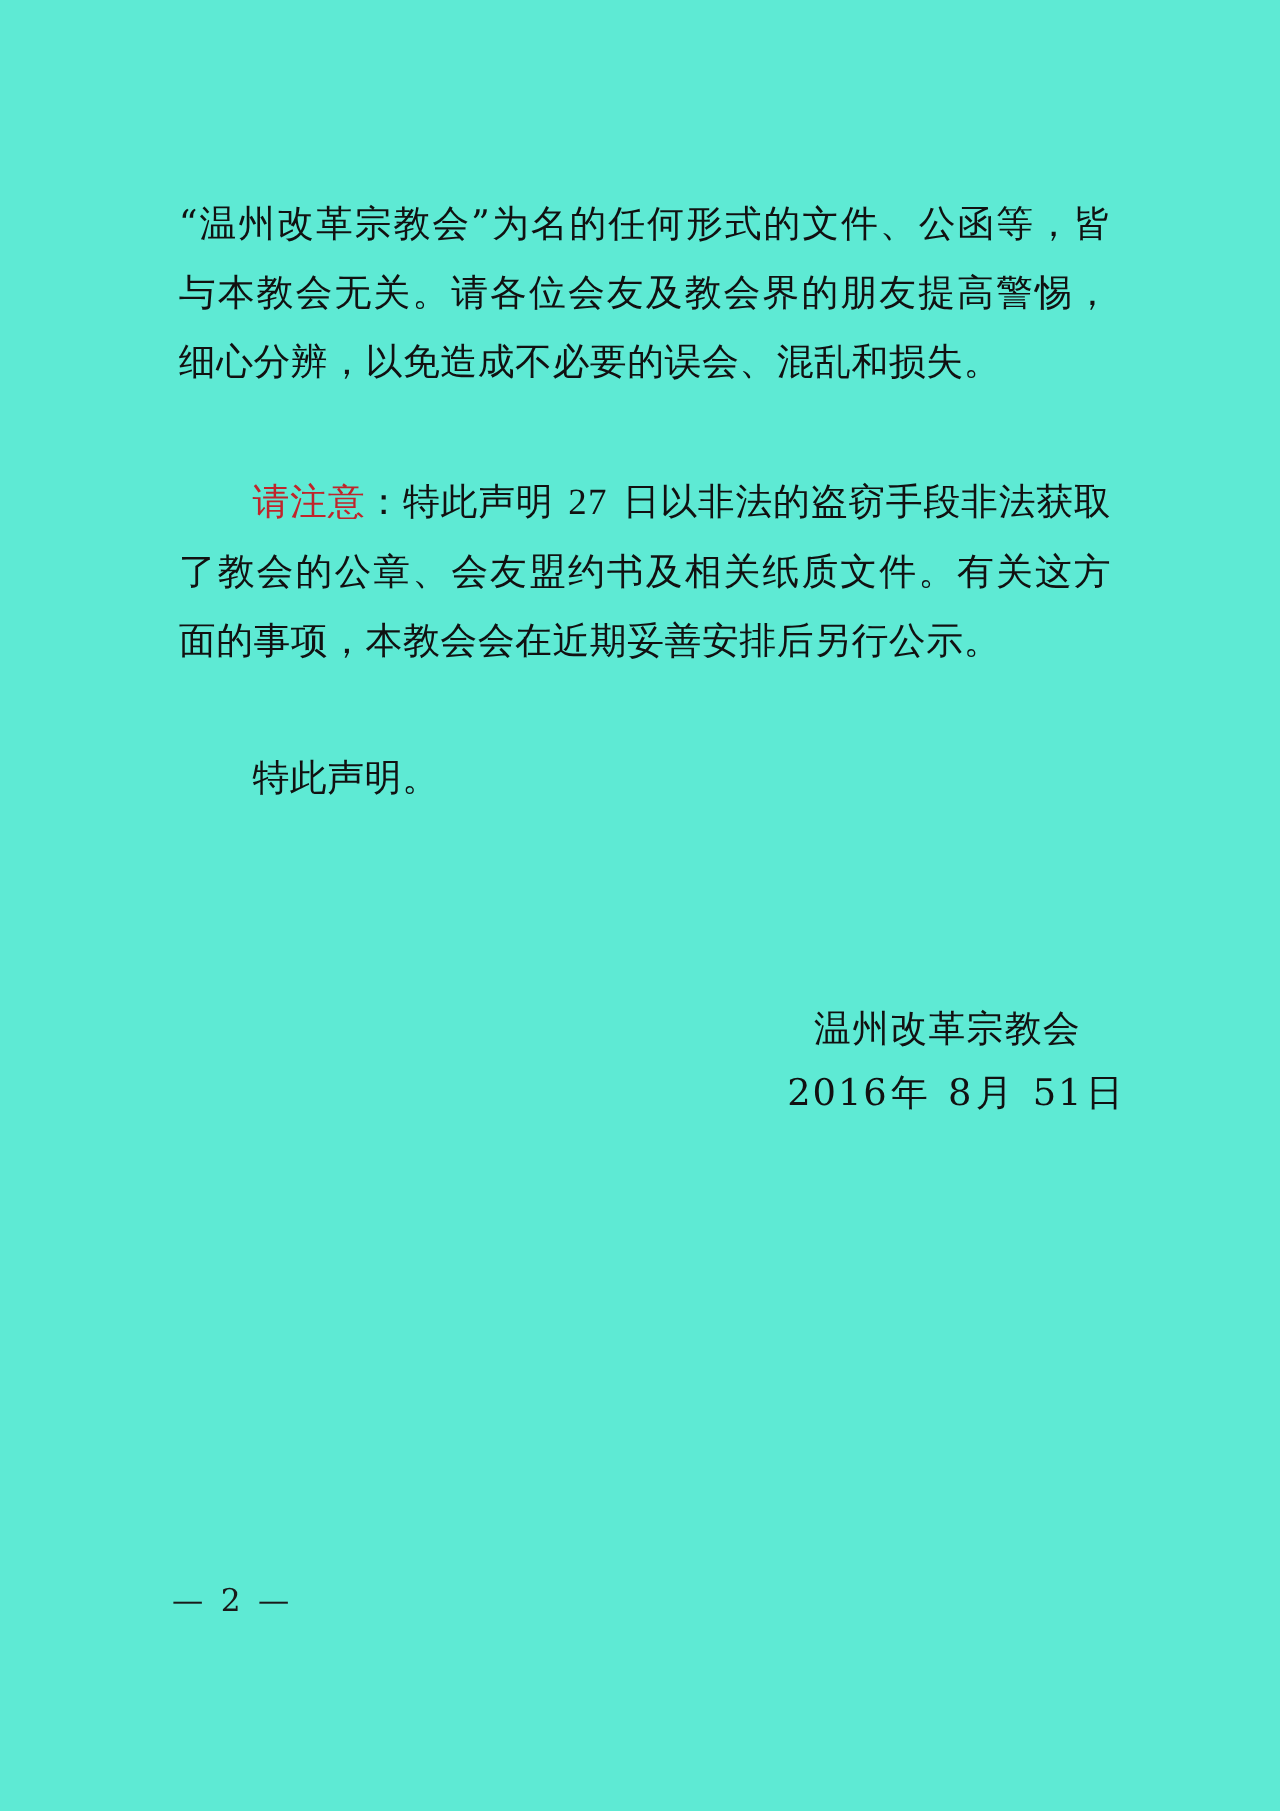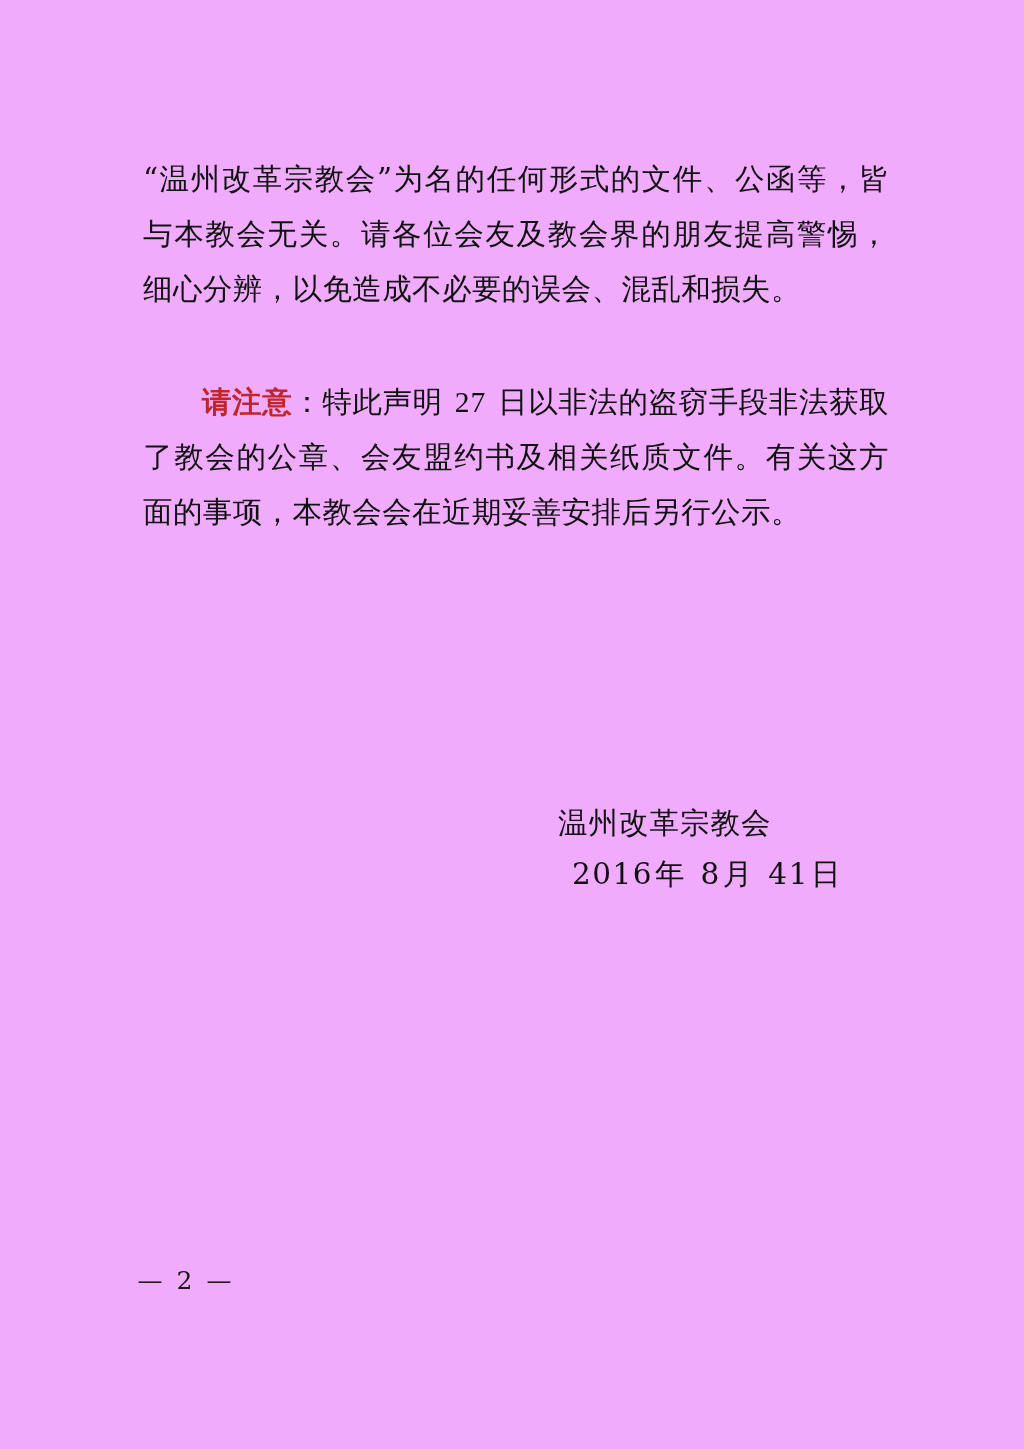--- a/index.html
+++ b/index.html
@@ -7,21 +7,21 @@
     margin: 0;
     padding: 0;
     background: #ffffff;
   }
 
   .page {
     position: relative;
     width: 1024px;
     height: 1449px;
     margin: 0 auto;
-    background: #f0abfc;
+    background: #5eead4;
     overflow: hidden;
     font-family: "DejaVu Serif", "Liberation Serif", serif;
     color: #0d0d0d;
     -webkit-font-smoothing: antialiased;
   }
 
   
   .body-block {
     position: absolute;
     left: 143px;
@@ -46,39 +46,40 @@
 
   
   .para.continuation {
     text-indent: 0;
   }
   .gap-medium { height: 57px; }
   .gap-large { height: 55px; }
 
   .notice-label {
     color: #c0252b;
-    font-weight: 700;
+    font-weight: 400;
   }
 
   .colon-mark {
     color: #111111;
   }
 
   .latin {
     font-family: Liberation Serif, serif;
     letter-spacing: 1px;
     padding: 0 2px;
   }
 
   
   .signature {
     position: absolute;
-    left: 558px;
+    left: 578px;
     top: 798px;
     width: 360px;
+    text-align: center;
   }
 
   .signature-line {
     margin: 0;
     font-size: 29.5px;
     line-height: 51px;
     letter-spacing: 1px;
     color: #111111;
     font-weight: 500;
     white-space: nowrap;
@@ -124,25 +125,26 @@
 
     <p class="para continuation">“温州改革宗教会”为名的任何形式的文件、公函等，皆与本教会无关。请各位会友及教会界的朋友提高警惕，细心分辨，以免造成不必要的误会、混乱和损失。</p>
 
 
     <div class="gap-medium"></div>
 
     <p class="para indent"><span class="notice-label">请注意</span><span class="colon-mark">：</span><span>特此声明 </span><span class="latin">27</span><span> 日以非法的盗窃手段非法获取了教会的公章、会友盟约书及相关纸质文件。有关这方面的事项，本教会会在近期妥善安排后另行公示。</span></p>
 
     <div class="gap-large"></div>
 
+    <p class="para indent">特此声明。</p>
 
   </div>
 
   <div class="signature">
     <p class="signature-line">温州改革宗教会</p>
-    <p class="signature-line signature-date"><span class="latin">2016</span><span>年</span><span class="latin">8</span><span>月</span><span class="latin">41</span><span>日</span></p>
+    <p class="signature-line signature-date"><span class="latin">2016</span><span>年</span><span class="latin">8</span><span>月</span><span class="latin">51</span><span>日</span></p>
   </div>
 
   <div class="page-footer">
     <span class="page-number">— 2 —</span>
   </div>
 
 </div>
 
 </body></html>

